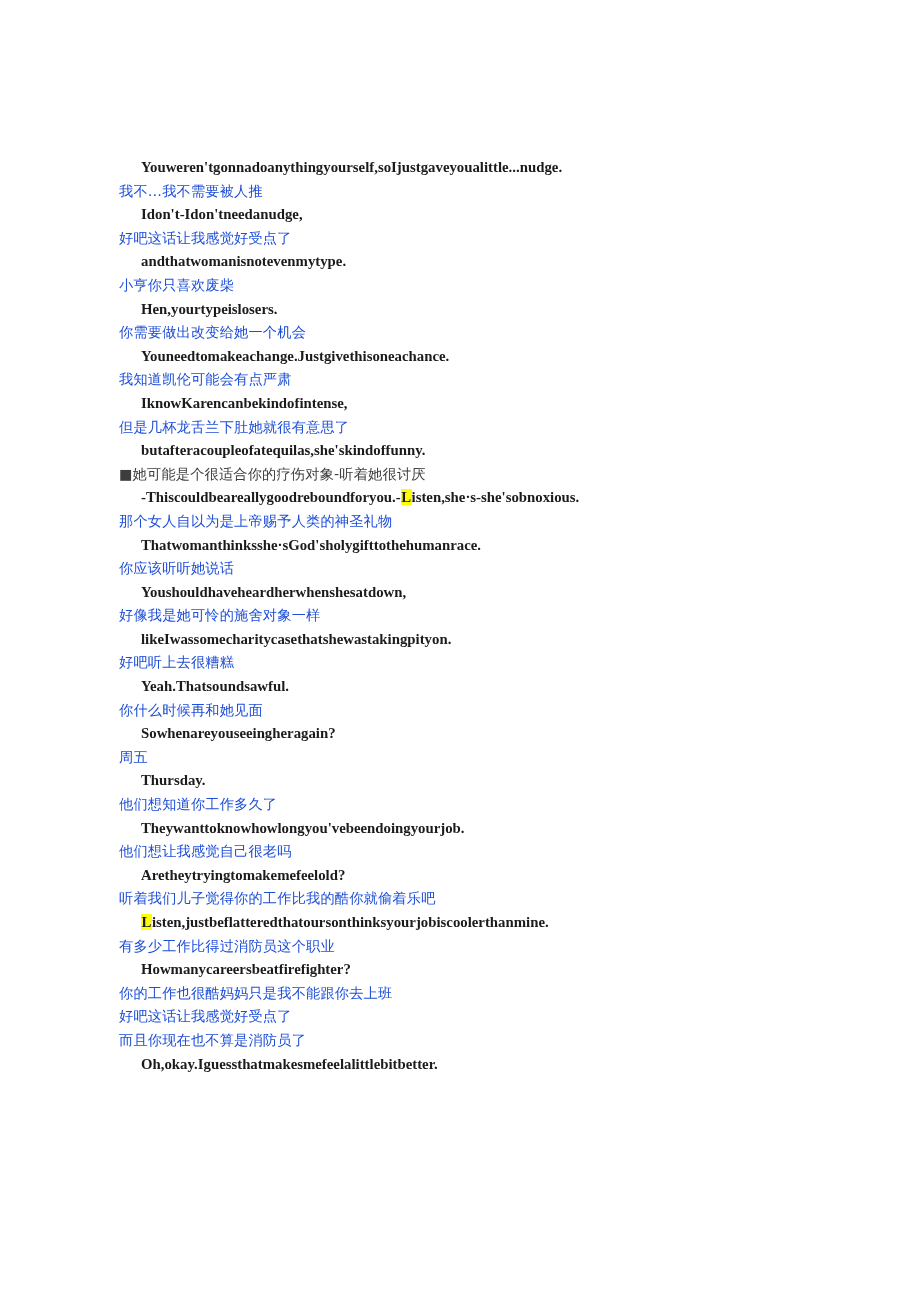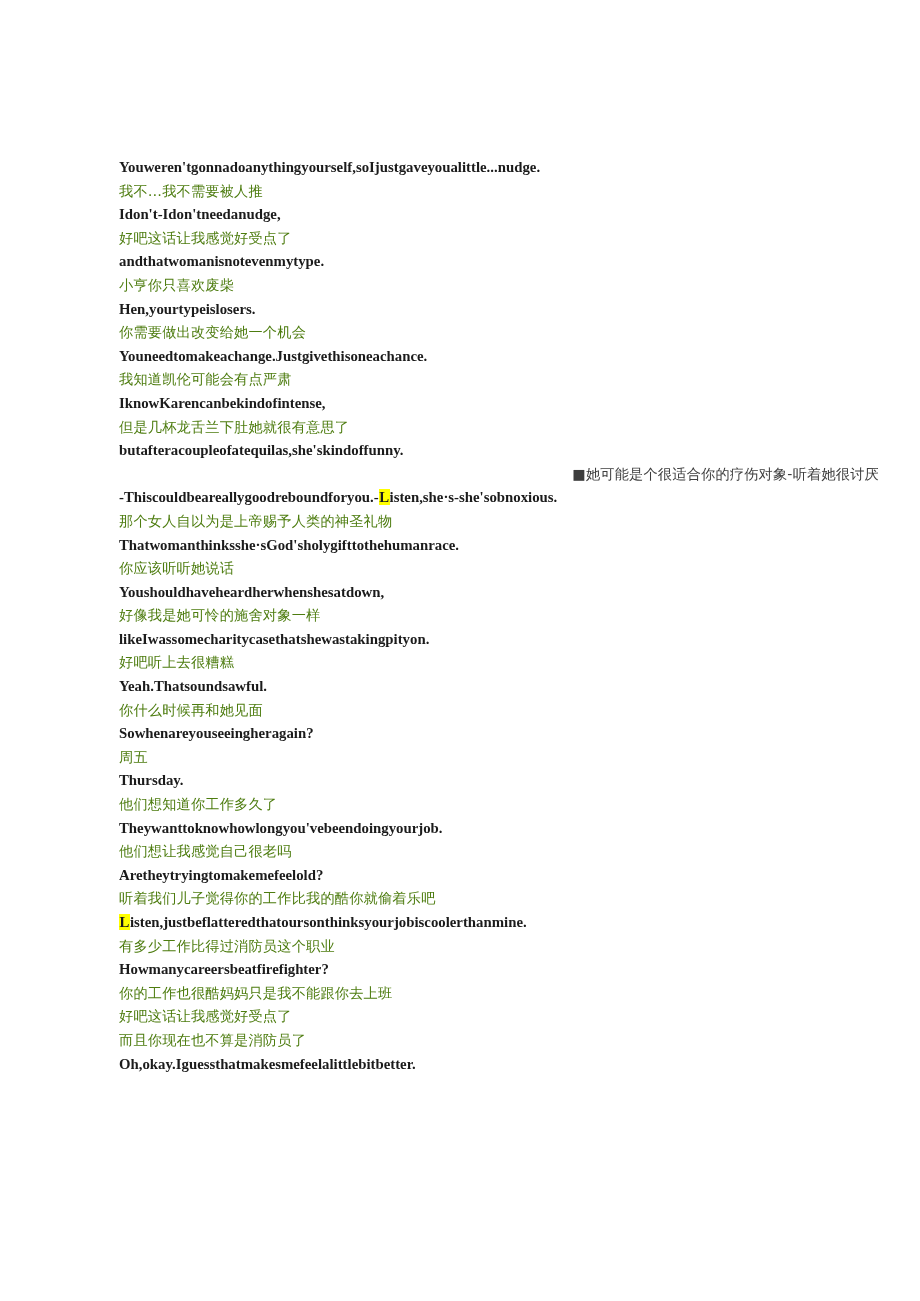--- a/index.html
+++ b/index.html
@@ -39,35 +39,35 @@
     font-size: 14.6px;
     letter-spacing: 0;
   }
 
   
   .line.en {
     color: #1b1b1b;
     font-family: "Liberation Serif", "DejaVu Serif", serif;
     font-weight: 600;
     font-size: 14.8px;
+    margin-left: 22px;
   }
 
   
   .line.zh {
-    color: #4d7c0f;
+    color: #1d4ed8;
     font-family: "DejaVu Sans", "Liberation Sans", sans-serif;
     font-weight: 400;
     font-size: 14.2px;
     letter-spacing: 0.2px;
   }
 
   
   .line.zh.marked {
     color: #3d3d3d;
-    text-align: right;
   }
 
   
   .line.zh.title-line {
     padding-left: 6px;
   }
 
   .hl {
     background: #ffff00;
     color: #1b1b1b;

